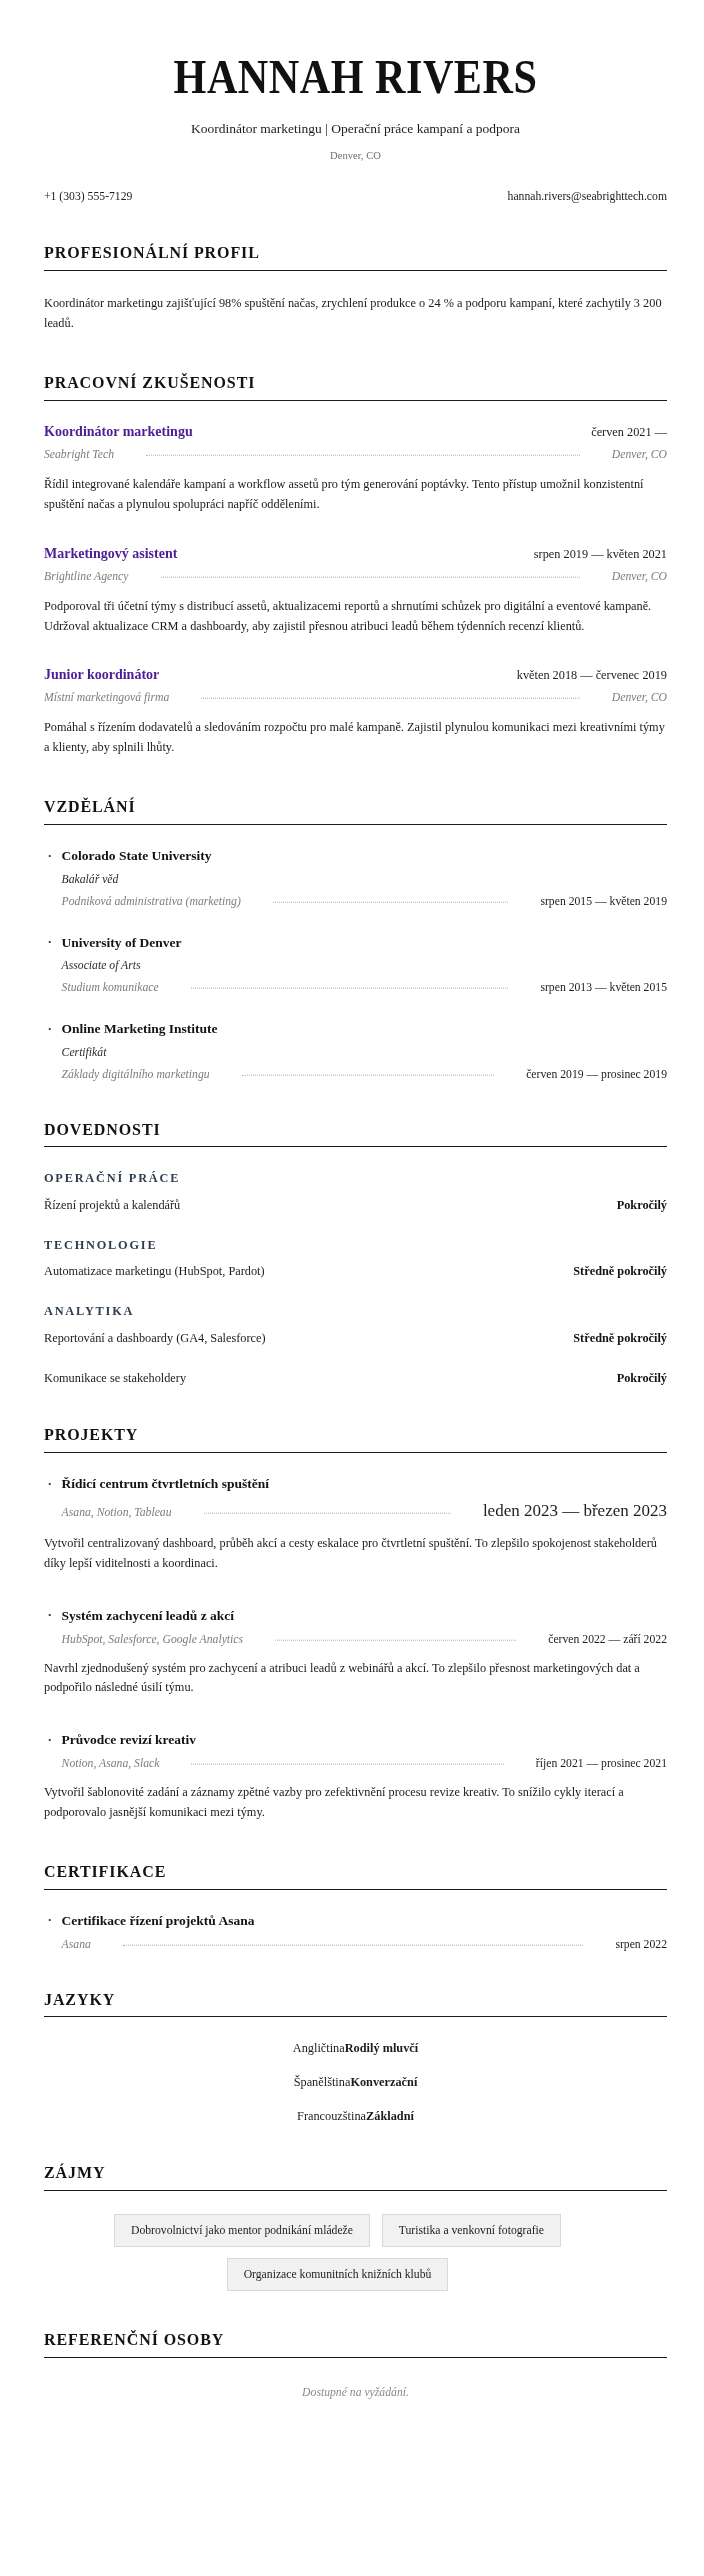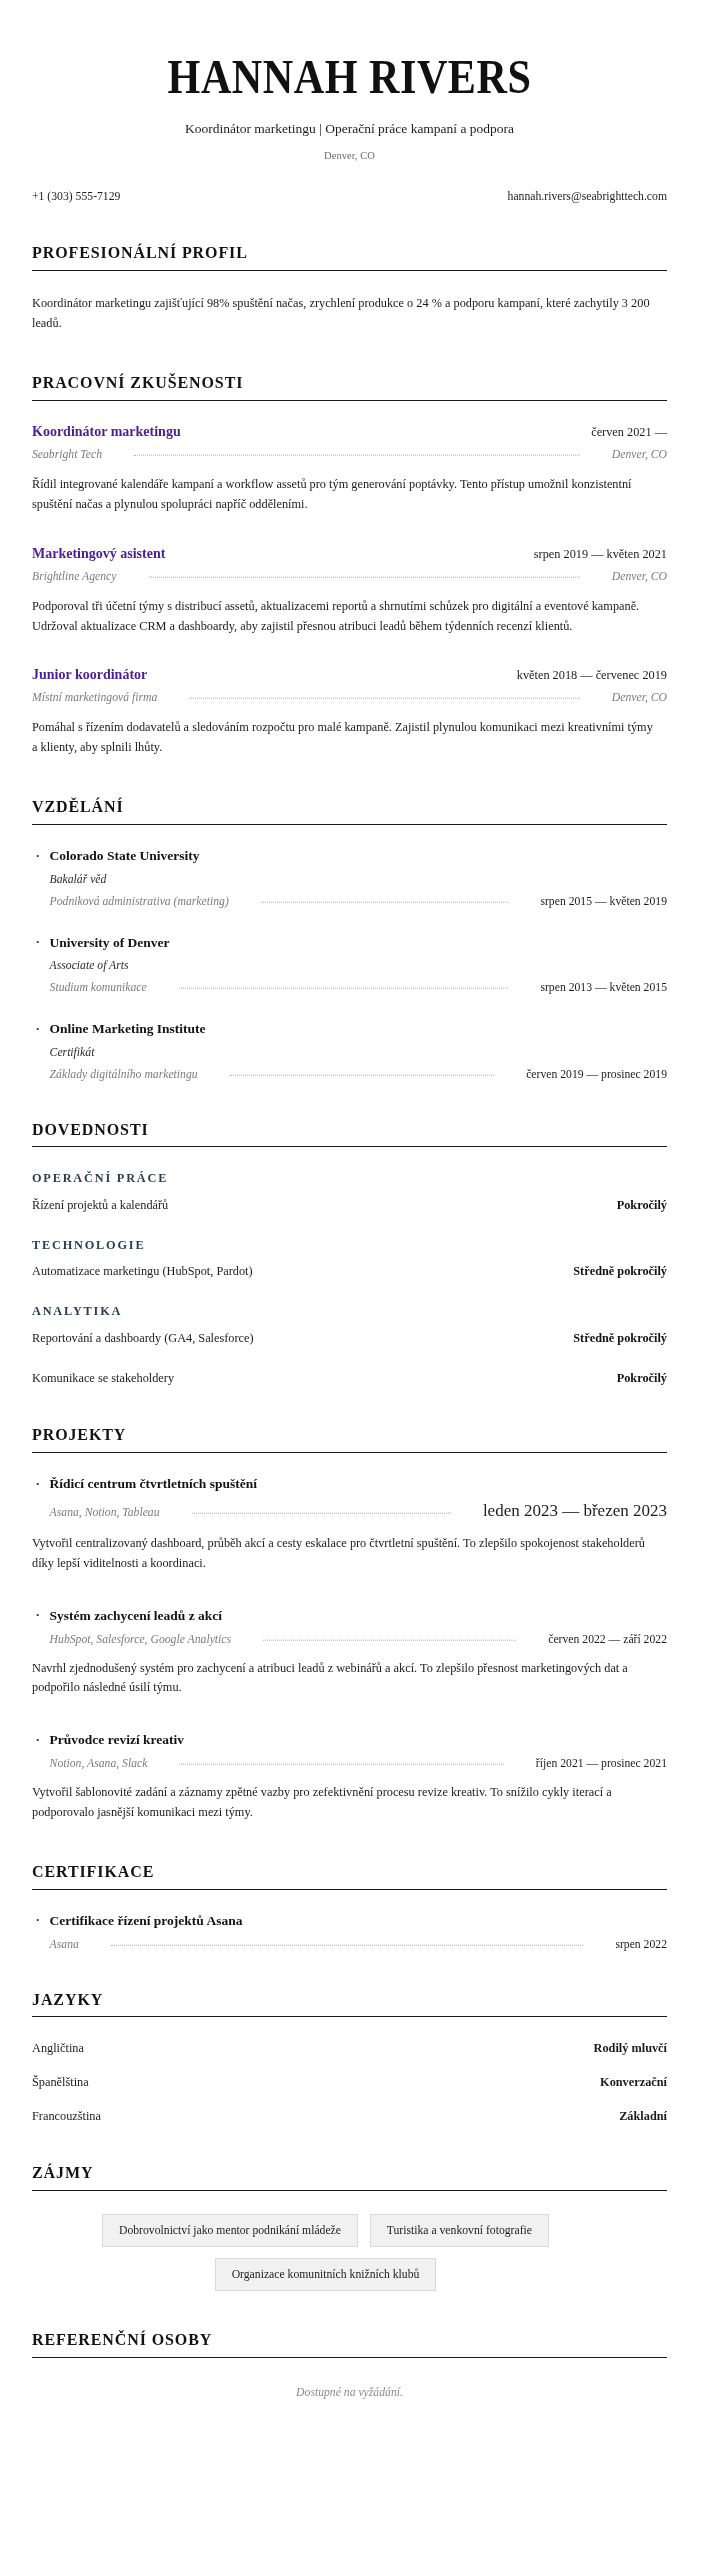--- a/index.html
+++ b/index.html
@@ -1,20 +1,20 @@
 <!DOCTYPE html>
 <html style="font-size:9.4px"><head>
 <meta charset="utf-8">
 <style>
   * { margin:0; padding:0; box-sizing:border-box; }
   html,body { background:#ffffff; }
   body { font-family:"Liberation Serif","DejaVu Serif",serif; color:#1c1c1c; }
   .page {
     width:705px; height:2576px; margin:0 auto; background:#ffffff;
-    padding:52px 38px 0 32px; overflow:hidden;
+    padding:52px 38px 0 44px; overflow:hidden;
   }
 
   
   .hdr { text-align:center; }
   .hdr-name {
     font-size:49px; font-weight:700; line-height:1.0; letter-spacing:0.6px;
     transform:scaleX(0.86); transform-origin:center; white-space:nowrap;
     margin-bottom:20px; color:#111;
   }
   .hdr-title { font-size:13.5px; color:#1d1d1d; margin-bottom:13px; }
@@ -51,21 +51,21 @@
   
   .skill-group { margin-bottom:25px; }
   .skill-cat {
     font-family:"Liberation Serif","DejaVu Serif",serif;
     font-size:12.3px; font-weight:700; letter-spacing:1.8px; color:#2e3c50; margin-bottom:11.7px;
   }
   .skill-row { display:flex; justify-content:space-between; align-items:center; font-size:12.3px; }
   .skill-level { font-weight:700; color:#131313; }
 
   
-  .lang-row { display:flex; justify-content:space-between; align-items:baseline; font-size:12.3px; margin-bottom:19px; }
+  .lang-row { display:flex; justify-content:center; align-items:baseline; font-size:12.3px; margin-bottom:19px; }
   .lang-level { font-weight:700; }
 
   
   .chips { display:flex; flex-wrap:wrap; gap:11.7px; max-width:587px;justify-content:center; }
   .chip {
     background:#f1f1f2; border:0.6px solid #d9d9d9; padding:8.8px 16px;
     font-size:11.7px; color:#1d1d1d; white-space:nowrap;
   }
 
   

